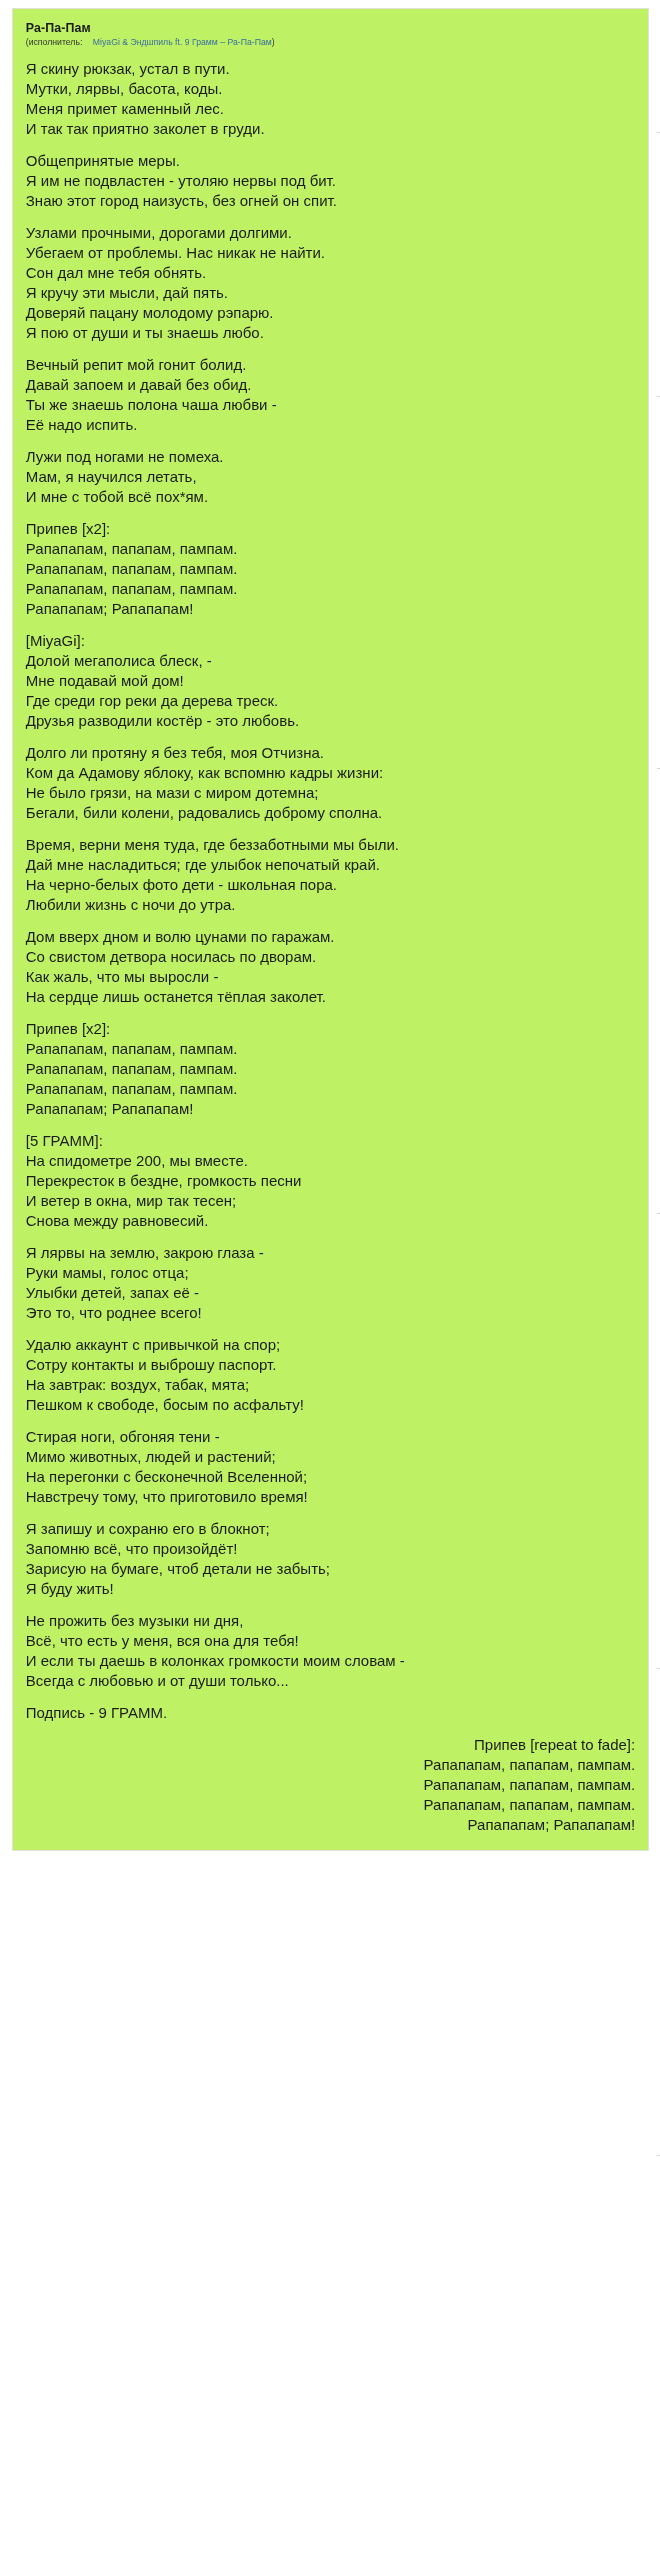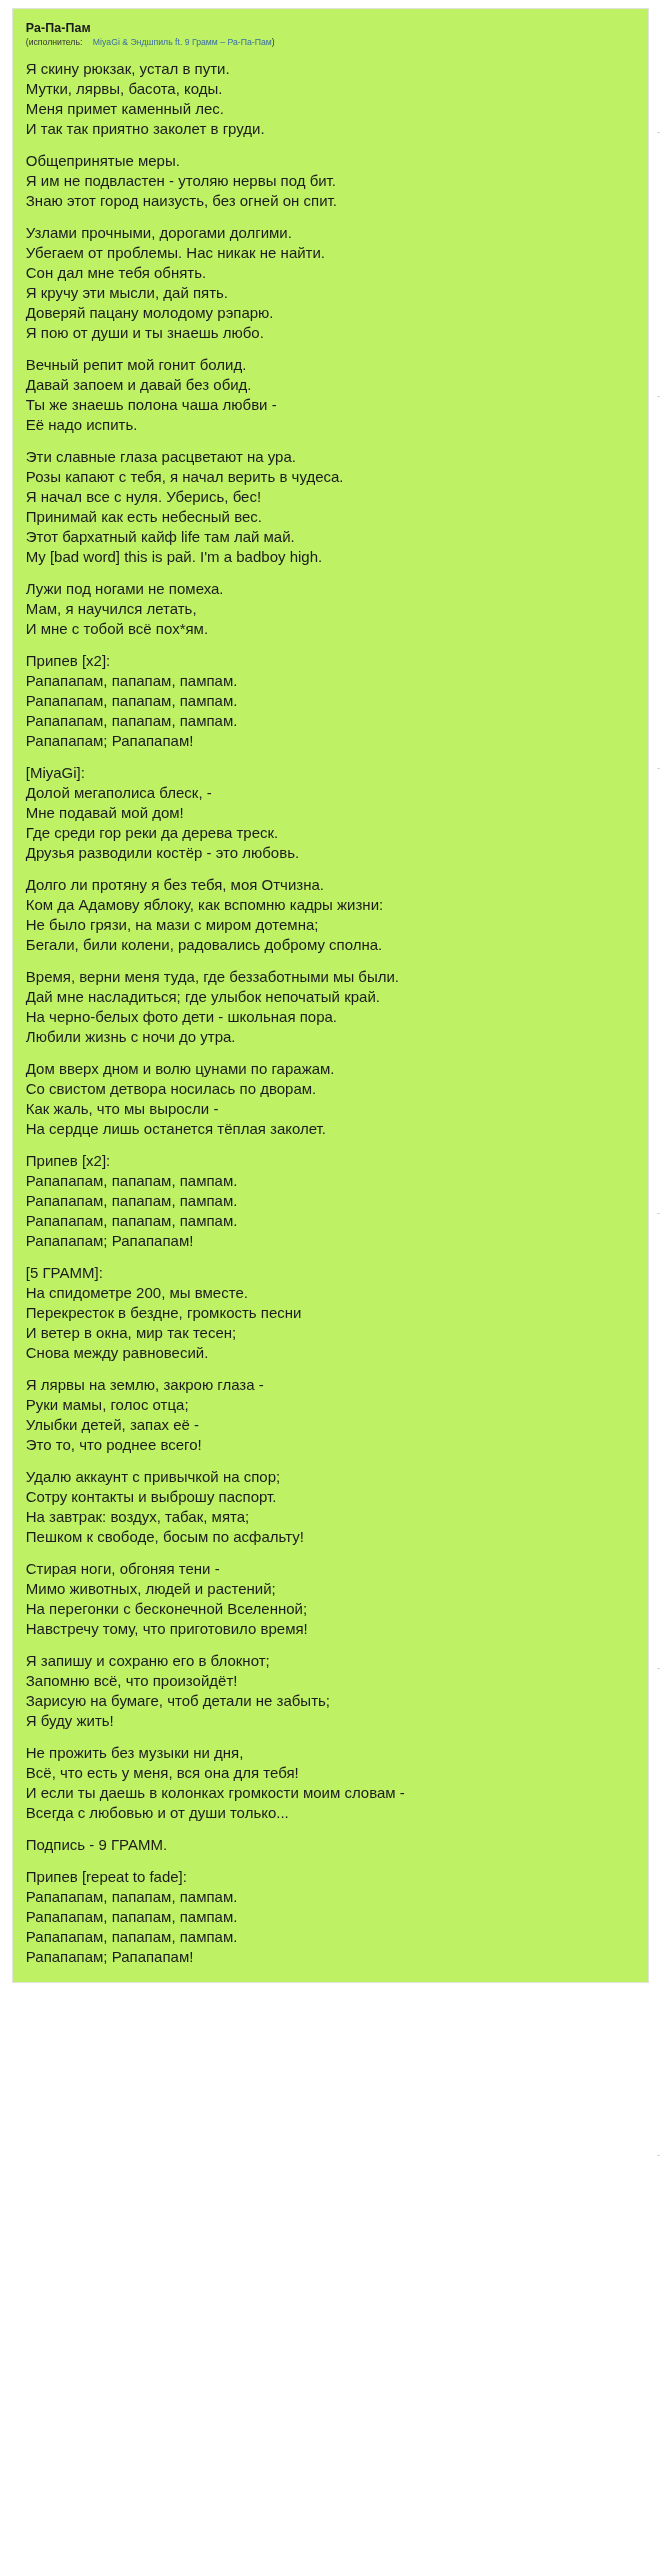--- a/index.html
+++ b/index.html
@@ -49,20 +49,21 @@
     font-size: 15px;
     line-height: 20px;
     color: #1c1c1c;
   }
   .stanza {
     margin: 0 0 12px 0;
     white-space: pre-line;
   }
   .stanza:last-child {
     margin-bottom: 0;
+    text-align: right;
   }
   
   .edge-marks {
     position: absolute;
     top: 0;
     right: 0;
     width: 6.6px;
     height: 100%;
     pointer-events: none;
   }
@@ -93,26 +94,20 @@
       <p class="stanza">Узлами прочными, дорогами долгими.
 Убегаем от проблемы. Нас никак не найти.
 Сон дал мне тебя обнять.
 Я кручу эти мысли, дай пять.
 Доверяй пацану молодому рэпарю.
 Я пою от души и ты знаешь любо.</p>
       <p class="stanza">Вечный репит мой гонит болид.
 Давай запоем и давай без обид.
 Ты же знаешь полона чаша любви -
 Её надо испить.</p>
-      <p class="stanza">Эти славные глаза расцветают на ура.
-Розы капают с тебя, я начал верить в чудеса.
-Я начал все с нуля. Уберись, бес!
-Принимай как есть небесный вес.
-Этот бархатный кайф life там лай май.
-My [bad word]  this is рай. I'm a badboy high.</p>
       <p class="stanza">Лужи под ногами не помеха.
 Мам, я научился летать,
 И мне с тобой всё пох*ям.</p>
       <p class="stanza">Припев [х2]:
 Рапапапам, папапам, пампам.
 Рапапапам, папапам, пампам.
 Рапапапам, папапам, пампам.
 Рапапапам; Рапапапам!</p>
       <p class="stanza">[MiyaGi]:
 Долой мегаполиса блеск, -

